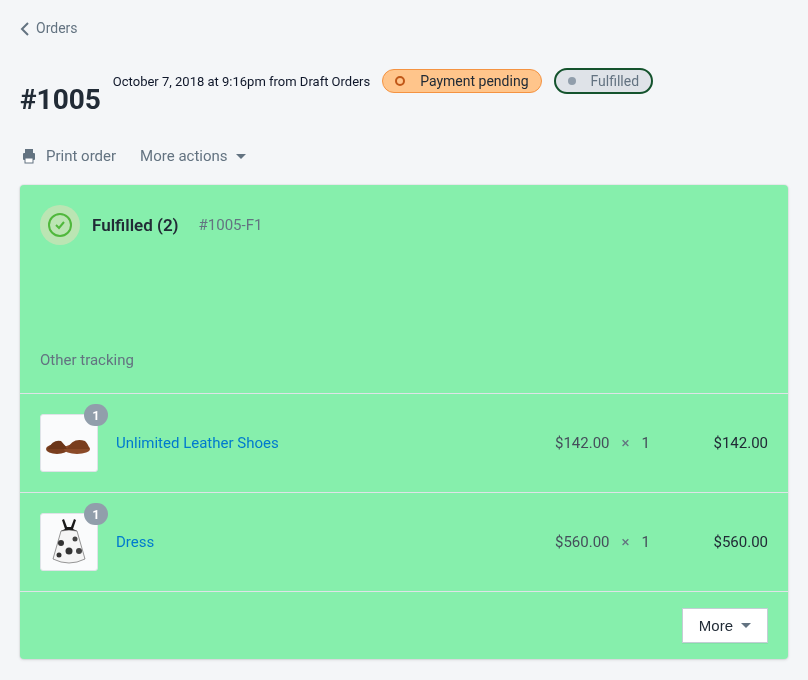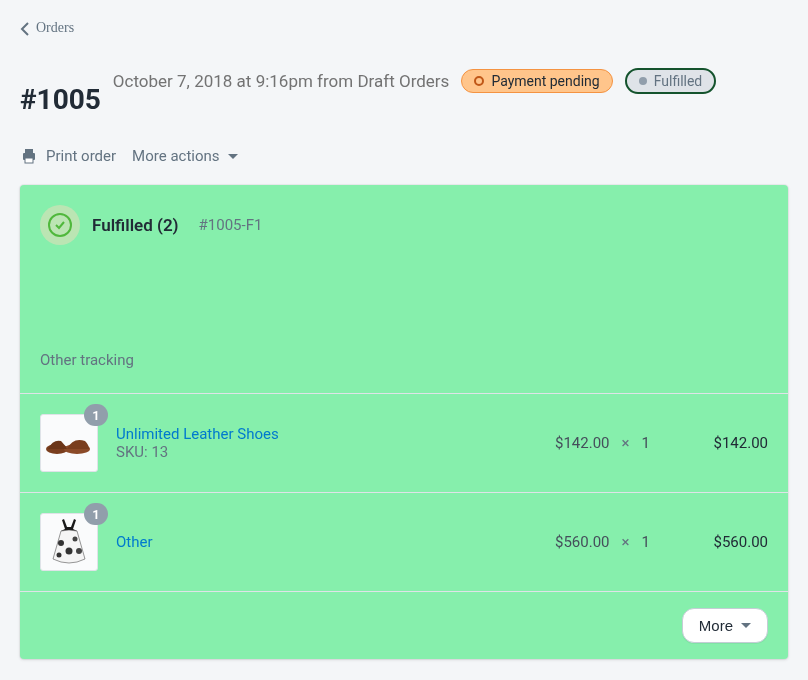--- a/index.html
+++ b/index.html
@@ -12,47 +12,46 @@
       padding: 20px;
     }
     .back-link {
       display: flex;
       align-items: flex-end;
       color: #637381;
       font-size: 14px;
       text-decoration: none;
       margin-bottom: 10px;
       cursor: pointer;
-      font-family: Liberation Serif, serif;
     }
     .back-link svg { margin-right: 6px; }
     .header-row {
       display: flex;
       align-items: center;
       flex-wrap: wrap;
       gap: 12px;
       margin-bottom: 20px;
     }
     .order-number {
       font-size: 28px;
       font-weight: 700;
       color: #212b36;
       margin-top: 37px;
     }
     .order-date {
-      font-size: 17px;
-      color: #737373;
+      font-size: 13px;
+      color: #0f172a;
     }
     .badge {
       display: inline-flex;
       align-items: center;
       border-radius: 20px;
       padding: 3px 12px;
       font-size: 14px;
-      gap: 7px;
+      gap: 15px;
     }
     .badge-payment {
       background: #ffc58b;
       color: #212b36;
       border: 1px solid #f49342;
     }
     .badge-payment .dot {
       width: 10px; height: 10px;
       border: 2px solid #c05717;
       border-radius: 50%;
@@ -63,21 +62,21 @@
       color: #637381;
       border: 2px solid #14532d;
     }
     .badge-fulfilled .dot {
       width: 8px; height: 8px;
       background: #919eab;
       border-radius: 50%;
     }
     .actions-row {
       display: flex;
-      gap: 16px;
+      gap: 24px;
       margin-bottom: 20px;
       margin-top: 31px;
     }
     .action-link {
       display: flex;
       align-items: center;
       color: #637381;
       font-size: 15px;
       cursor: pointer;
       gap: 8px;
@@ -213,21 +212,21 @@
       display: flex;
       justify-content: flex-end;
       border-top: 1px solid #dfe3e8;
     }
     .more-btn {
       display: flex;
       align-items: center;
       gap: 8px;
       border: 1px solid #c4cdd5;
       background: #fff;
-      border-radius: 12px;
+      border-radius: 0;
       padding: 8px 16px;
       font-size: 15px;
       color: #212b36;
       cursor: pointer;
       box-shadow: 0 1px 0 rgba(22,29,37,.05);
     }
     .caret-down {
       width: 0; height: 0;
       border-left: 5px solid transparent;
       border-right: 5px solid transparent;
@@ -303,21 +302,20 @@
           <svg class="shoe-svg" viewBox="0 0 48 24">
             <ellipse cx="12" cy="18" rx="11" ry="5" fill="#7a3e1e"></ellipse>
             <ellipse cx="32" cy="18" rx="13" ry="5" fill="#8b4a28"></ellipse>
             <path d="M3 18 Q8 8 16 10 Q20 14 22 18 Z" fill="#6b3518"></path>
             <path d="M22 18 Q28 6 40 10 Q44 14 44 18 Z" fill="#7a3e1e"></path>
           </svg>
         </div>
       </div>
       <div class="item-info">
         <div class="item-name">Unlimited Leather Shoes</div>
-        <div class="item-sku">SKU: 13</div>
       </div>
       <div class="item-price-calc">
         <span>$142.00</span>
         <span class="mult">×</span>
         <span>1</span>
       </div>
       <div class="item-total">$142.00</div>
     </div>
 
     <div class="line-item">
@@ -329,21 +327,21 @@
             <path d="M12 14 Q20 12 28 14 L36 42 Q20 50 4 42 Z" fill="#f5f5f5" stroke="#333" stroke-width="0.5"></path>
             <circle cx="12" cy="26" r="3" fill="#333"></circle>
             <circle cx="26" cy="22" r="2.5" fill="#444"></circle>
             <circle cx="20" cy="34" r="3.5" fill="#333"></circle>
             <circle cx="30" cy="34" r="3" fill="#444"></circle>
             <circle cx="10" cy="38" r="2.5" fill="#333"></circle>
           </svg>
         </div>
       </div>
       <div class="item-info">
-        <div class="item-name">Other</div>
+        <div class="item-name">Dress</div>
       </div>
       <div class="item-price-calc">
         <span>$560.00</span>
         <span class="mult">×</span>
         <span>1</span>
       </div>
       <div class="item-total">$560.00</div>
     </div>
 
   </div>

